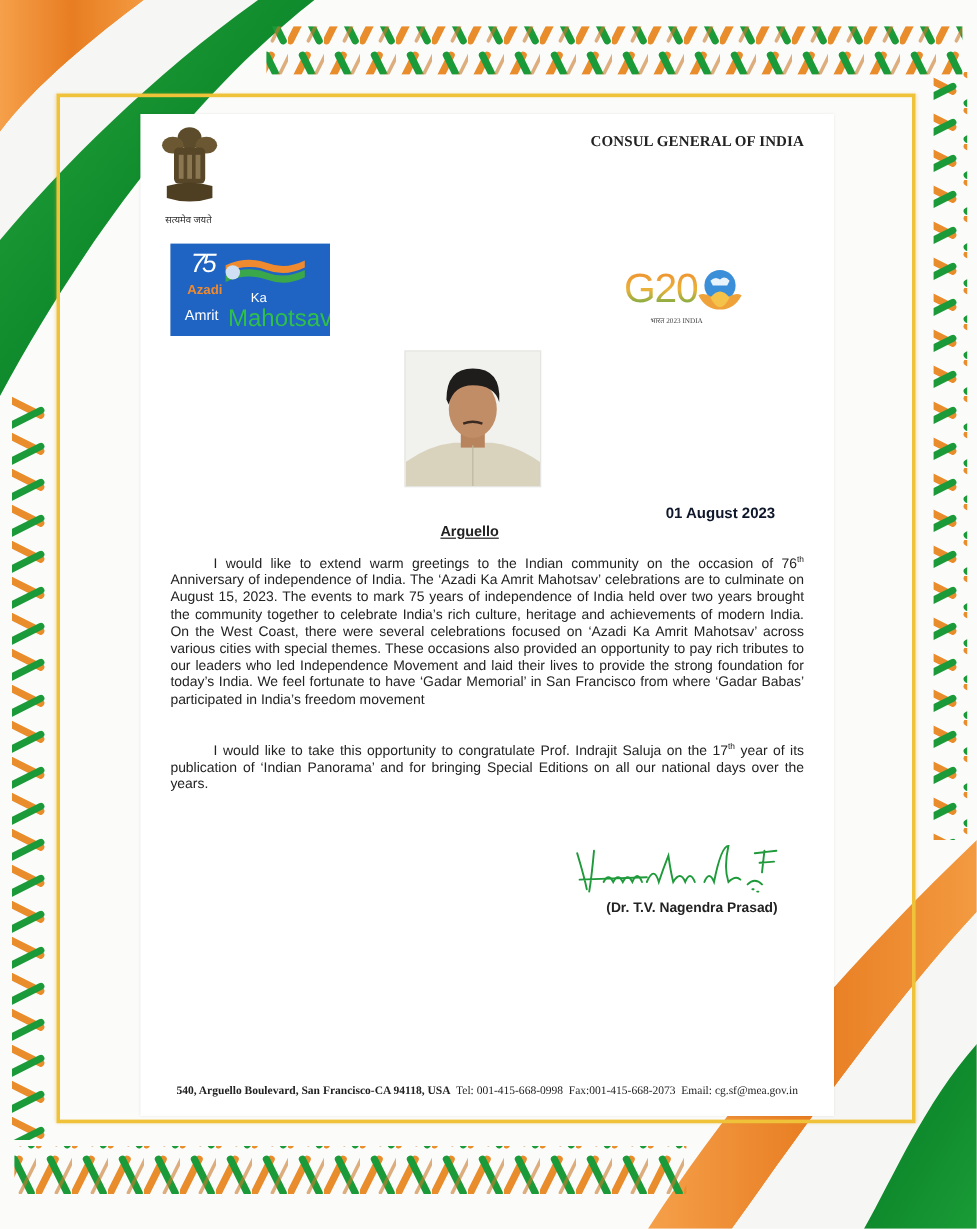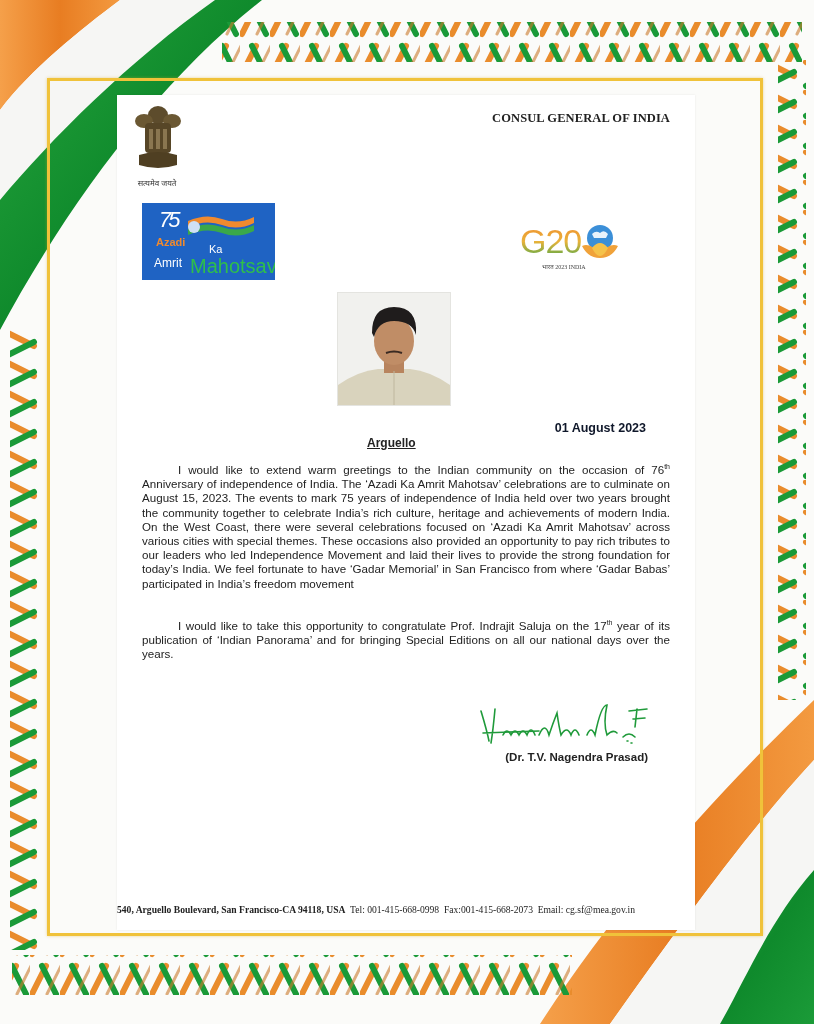--- a/index.html
+++ b/index.html
@@ -73,21 +73,21 @@
   .body-text .indent { display: inline-block; width: 36px; }
   .p1 { top: 368px; }
   .p2 { top: 524px; }
   .p3 { top: 592px; }
   .body-text sup { font-size: 7px; line-height: 0; }
   .signature { position: absolute; left: 362px; top: 606px; width: 200px; height: 48px; }
   .signatory {
     position: absolute; right: 47px; top: 656px; font-weight: bold; font-size: 11.5px; color: #222;
   }
   .footer-address {
-    position: absolute; left: 0; top: 809px; width: 578px; 
+    position: absolute; left: 0; top: 809px; width: 578px; text-align: center;
     font-family: "Liberation Serif", serif; font-size: 9.6px; color: #222; white-space: nowrap;
   }
   .footer-address .bold { font-weight: bold; }
 </style>
 </head>
 <body>
 
 <svg class="layer" viewBox="0 0 814 1024" xmlns="http://www.w3.org/2000/svg">
   <defs>
     <linearGradient id="gGreen" x1="0" y1="0" x2="1" y2="1">

